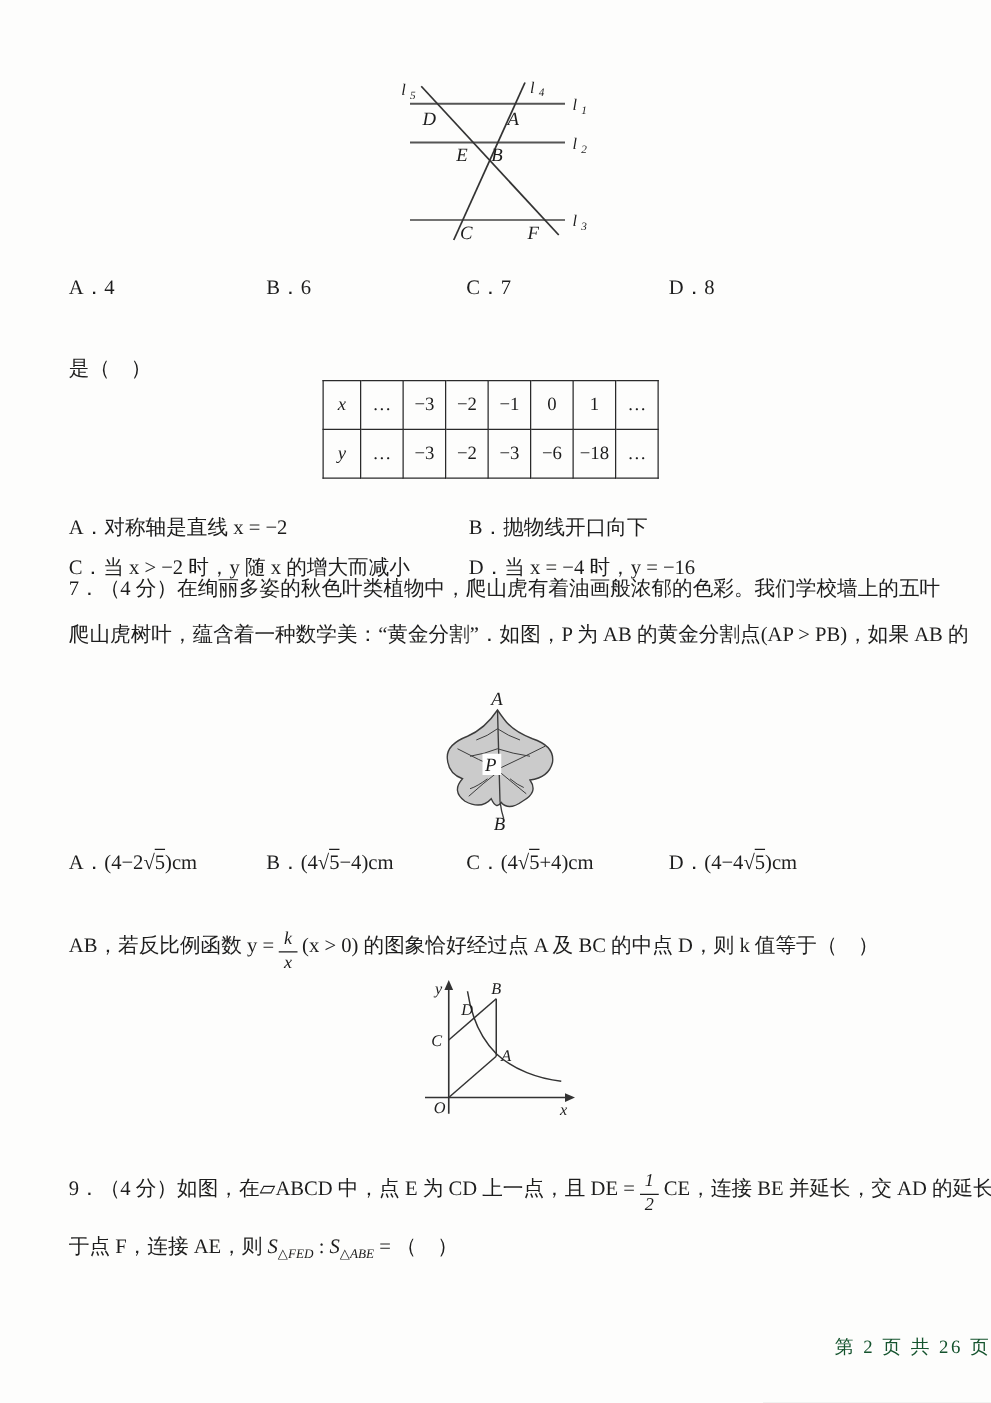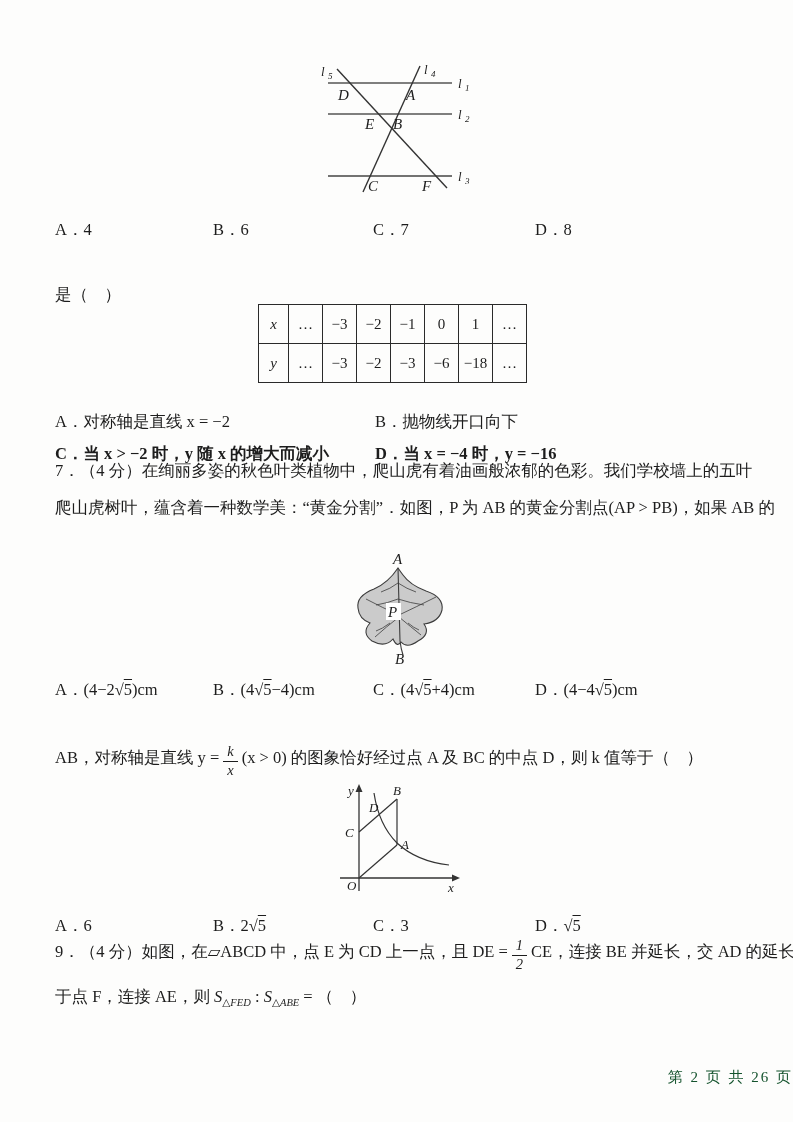--- a/index.html
+++ b/index.html
@@ -107,21 +107,21 @@
       <td>−18</td>
       <td>…</td>
     </tr>
   </tbody>
     </table>
 
   <div class="optrow" style="top:399px;">
     <span class="opt" style="left:0px;">A．对称轴是直线 x = −2</span>
     <span class="opt" style="left:320px;">B．抛物线开口向下</span>
   </div>
-  <div class="optrow" style="top:431px;font-weight:bold;">
+  <div class="optrow" style="top:431px;">
     <span class="opt" style="left:0px;">C．当 x &gt; −2 时，y 随 x 的增大而减小</span>
     <span class="opt" style="left:320px;">D．当 x = −4 时，y = −16</span>
   </div>
 
   <div class="line" style="top:459px;">7．（4 分）在绚丽多姿的秋色叶类植物中，爬山虎有着油画般浓郁的色彩。我们学校墙上的五叶</div>
   <div class="line" style="top:496px;">爬山虎树叶，蕴含着一种数学美：“黄金分割”．如图，P 为 AB 的黄金分割点(AP &gt; PB)，如果 AB 的</div>
 
   <svg style="position:absolute; left:348px; top:553px;" width="108" height="112" viewBox="0 0 108 112">
     <path d="M50,15 Q40,30 26,36 Q8,43 10,55 Q11,66 22,70 Q13,80 24,88 Q37,95 45,86 Q49,95 53,89 Q59,96 70,88 Q83,81 76,71 Q91,69 94,57 Q96,44 78,38 Q62,32 55,22 Q52,18 50,15 Z" fill="#cbcbcb" stroke="#3c3c3c" stroke-width="1.1"></path>
 
@@ -147,21 +147,21 @@
   </svg>
 
   <div class="optrow" style="top:667px;">
     <span class="opt" style="left:0px;"><span>A．(4−2√</span><span class="rad">5</span><span>)cm</span></span>
     <span class="opt" style="left:158px;"><span>B．(4√</span><span class="rad">5</span><span>−4)cm</span></span>
     <span class="opt" style="left:318px;"><span>C．(4√</span><span class="rad">5</span><span>+4)cm</span></span>
     <span class="opt" style="left:480px;"><span>D．(4−4√</span><span class="rad">5</span><span>)cm</span></span>
   </div>
 
   <div class="line" style="top:744px;">
-    <span>AB，对称轴是直线 y =</span><span class="frac"><span class="num">k</span><span class="den">x</span></span><span>(x &gt; 0) 的图象恰好经过点 A 及 BC 的中点 D，则 k 值等于（　）</span>
+    <span>AB，若反比例函数 y =</span><span class="frac"><span class="num">k</span><span class="den">x</span></span><span>(x &gt; 0) 的图象恰好经过点 A 及 BC 的中点 D，则 k 值等于（　）</span>
   </div>
 
   <svg style="position:absolute; left:335px; top:783px;" width="130" height="112" viewBox="0 0 130 112">
     <g stroke="#333" stroke-width="1.3" fill="none">
       <line x1="24" y1="108" x2="24" y2="4"></line>
       <line x1="5" y1="95" x2="122" y2="95"></line>
     </g>
     <polygon points="24,1 20.5,9 27.5,9" fill="#333"></polygon>
     <polygon points="125,95 117,91.5 117,98.5" fill="#333"></polygon>
     <g stroke="#333" stroke-width="1.2" fill="none">
@@ -172,26 +172,20 @@
     </g>
     <text class="lbl-sm" x="13" y="12">y</text>
     <text class="lbl-sm" x="113" y="109">x</text>
     <text class="lbl-sm" x="12" y="107">O</text>
     <text class="lbl-sm" x="66" y="66">A</text>
     <text class="lbl-sm" x="58" y="12">B</text>
     <text class="lbl-sm" x="10" y="54">C</text>
     <text class="lbl-sm" x="34" y="29">D</text>
   </svg>
 
-  <div class="optrow" style="top:903px;">
-    <span class="opt" style="left:0px;"><span>A．6</span><span class="rad"></span><span></span></span>
-    <span class="opt" style="left:158px;"><span>B．2√</span><span class="rad">5</span><span></span></span>
-    <span class="opt" style="left:318px;"><span>C．3</span><span class="rad"></span><span></span></span>
-    <span class="opt" style="left:480px;"><span>D．√</span><span class="rad">5</span><span></span></span>
-  </div>
 
   <div class="line" style="top:938px;">
     <span>9．（4 分）如图，在▱ABCD 中，点 E 为 CD 上一点，且 DE =</span><span class="frac"><span class="num">1</span><span class="den">2</span></span><span>CE，连接 BE 并延长，交 AD 的延长线</span>
   </div>
   <div class="line" style="top:985px;">
     <span>于点 F，连接 AE，则 </span><span class="it">S</span><sub class="tri">△FED</sub><span> : </span><span class="it">S</span><sub class="tri">△ABE</sub><span> = （　）</span>
   </div>
 
   <div class="footer">第 2 页 共 26 页</div>
 

